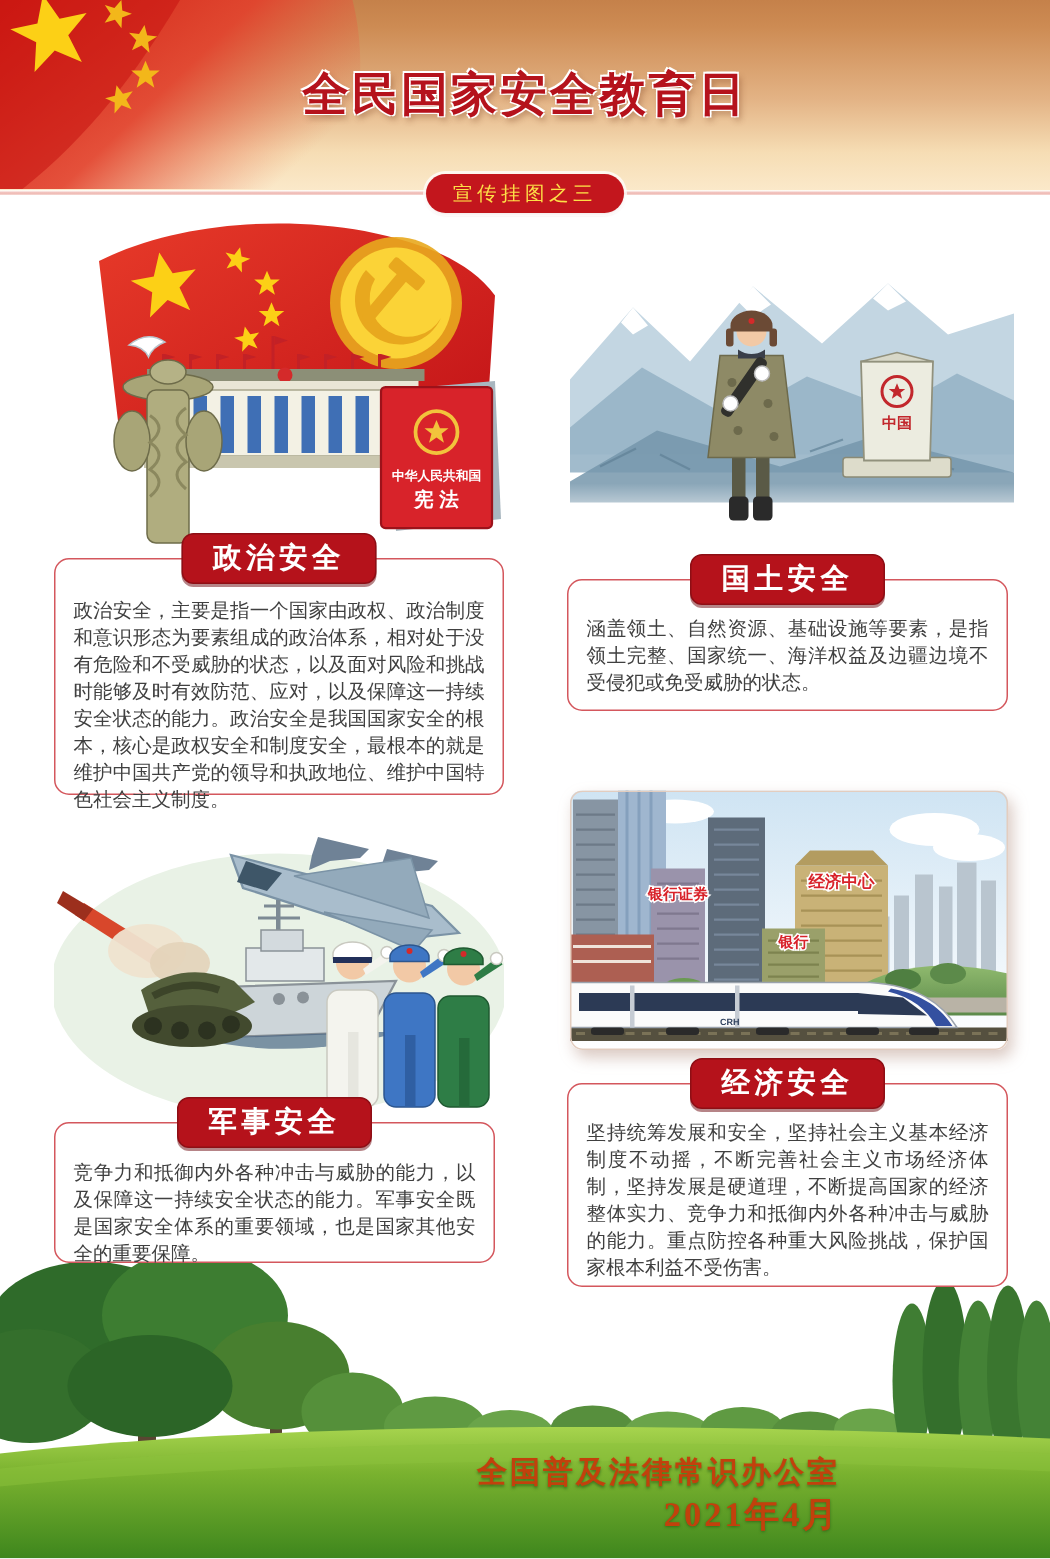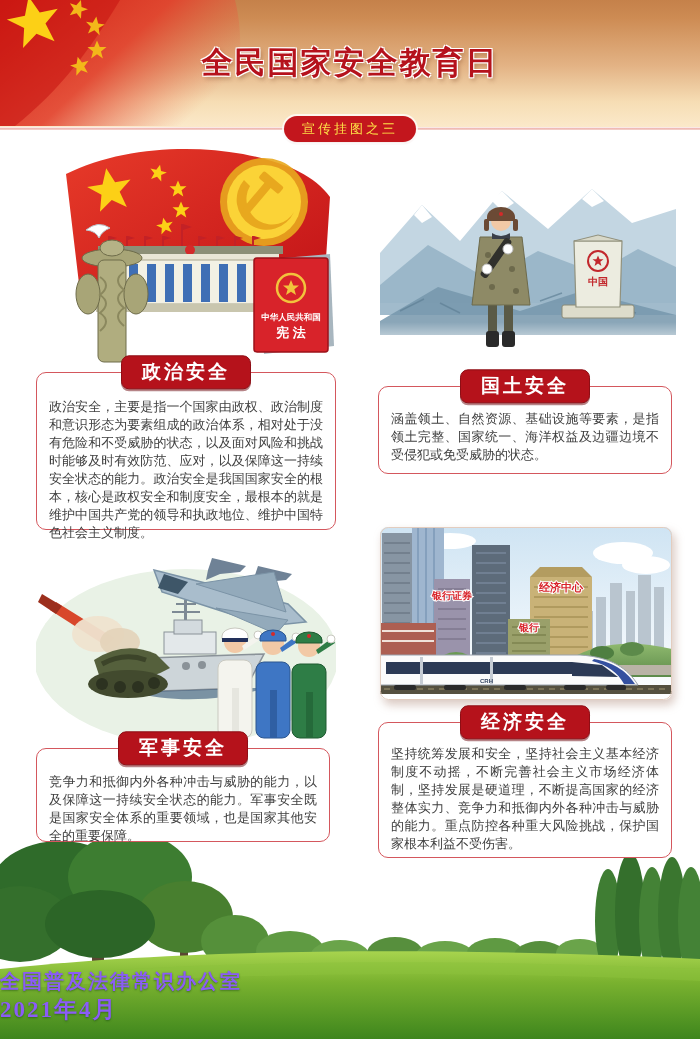--- a/index.html
+++ b/index.html
@@ -44,21 +44,21 @@
     border:1px solid #8e0e15; box-shadow:0 2px 0 rgba(110,10,16,.5);
   }
   .cardtext{
     color:#404040; font-size:13px; line-height:18px; text-align:justify;
   }
   .illu{ position:absolute; }
   .econ-shadow{ filter:drop-shadow(3px 5px 5px rgba(150,100,80,.35)); }
   
   .landscape{ position:absolute; left:0; top:829px; }
   .footer-org,.footer-date{
-    position:absolute; left:0; width:560px; text-align:left; color:#8b5cf6;
+    position:absolute; left:0; width:560px; text-align:right; color:#c2410c;
     font-family:"Liberation Serif","DejaVu Serif",serif; font-weight:bold;
     text-shadow:0 1px 2px rgba(30,80,20,.6); z-index:6;
   }
   .footer-org{ top:968px; font-size:20px; letter-spacing:2px; }
   .footer-date{ top:994px; font-size:23px; letter-spacing:2px; }
 </style>
 </head>
 <body>
 
 <div class="poster">
@@ -415,21 +415,21 @@
             <rect x="184" y="158" width="22" height="5" rx="2"></rect>
           <rect x="226" y="158" width="20" height="5" rx="2"></rect>
         </g>
       </g>
     </g>
     <rect x="0.5" y="0.5" width="291" height="172" rx="8" fill="none" stroke="#e3cdbf" stroke-width="1"></rect>
   </svg>
 
   <div class="card" style="left:378px; top:722px; width:294px; height:136px; z-index:4;">
     <div class="pill">经济安全</div>
-    <p class="cardtext" style="padding:23px 12px 0 12px;font-family:Liberation Mono, monospace;">坚持统筹发展和安全，坚持社会主义基本经济制度不动摇，不断完善社会主义市场经济体制，坚持发展是硬道理，不断提高国家的经济整体实力、竞争力和抵御内外各种冲击与威胁的能力。重点防控各种重大风险挑战，保护国家根本利益不受伤害。</p>
+    <p class="cardtext" style="padding:23px 12px 0 12px;">坚持统筹发展和安全，坚持社会主义基本经济制度不动摇，不断完善社会主义市场经济体制，坚持发展是硬道理，不断提高国家的经济整体实力、竞争力和抵御内外各种冲击与威胁的能力。重点防控各种重大风险挑战，保护国家根本利益不受伤害。</p>
   </div>
 
   <svg class="landscape" width="700" height="210" viewBox="0 0 700 210">
     <defs>
       <linearGradient id="grassG" x1="0" y1="0" x2="0" y2="1">
         <stop offset="0" stop-color="#a7d44e"></stop>
         <stop offset="0.35" stop-color="#7ab22f"></stop>
         <stop offset="1" stop-color="#3e861d"></stop>
       </linearGradient>
     </defs>

